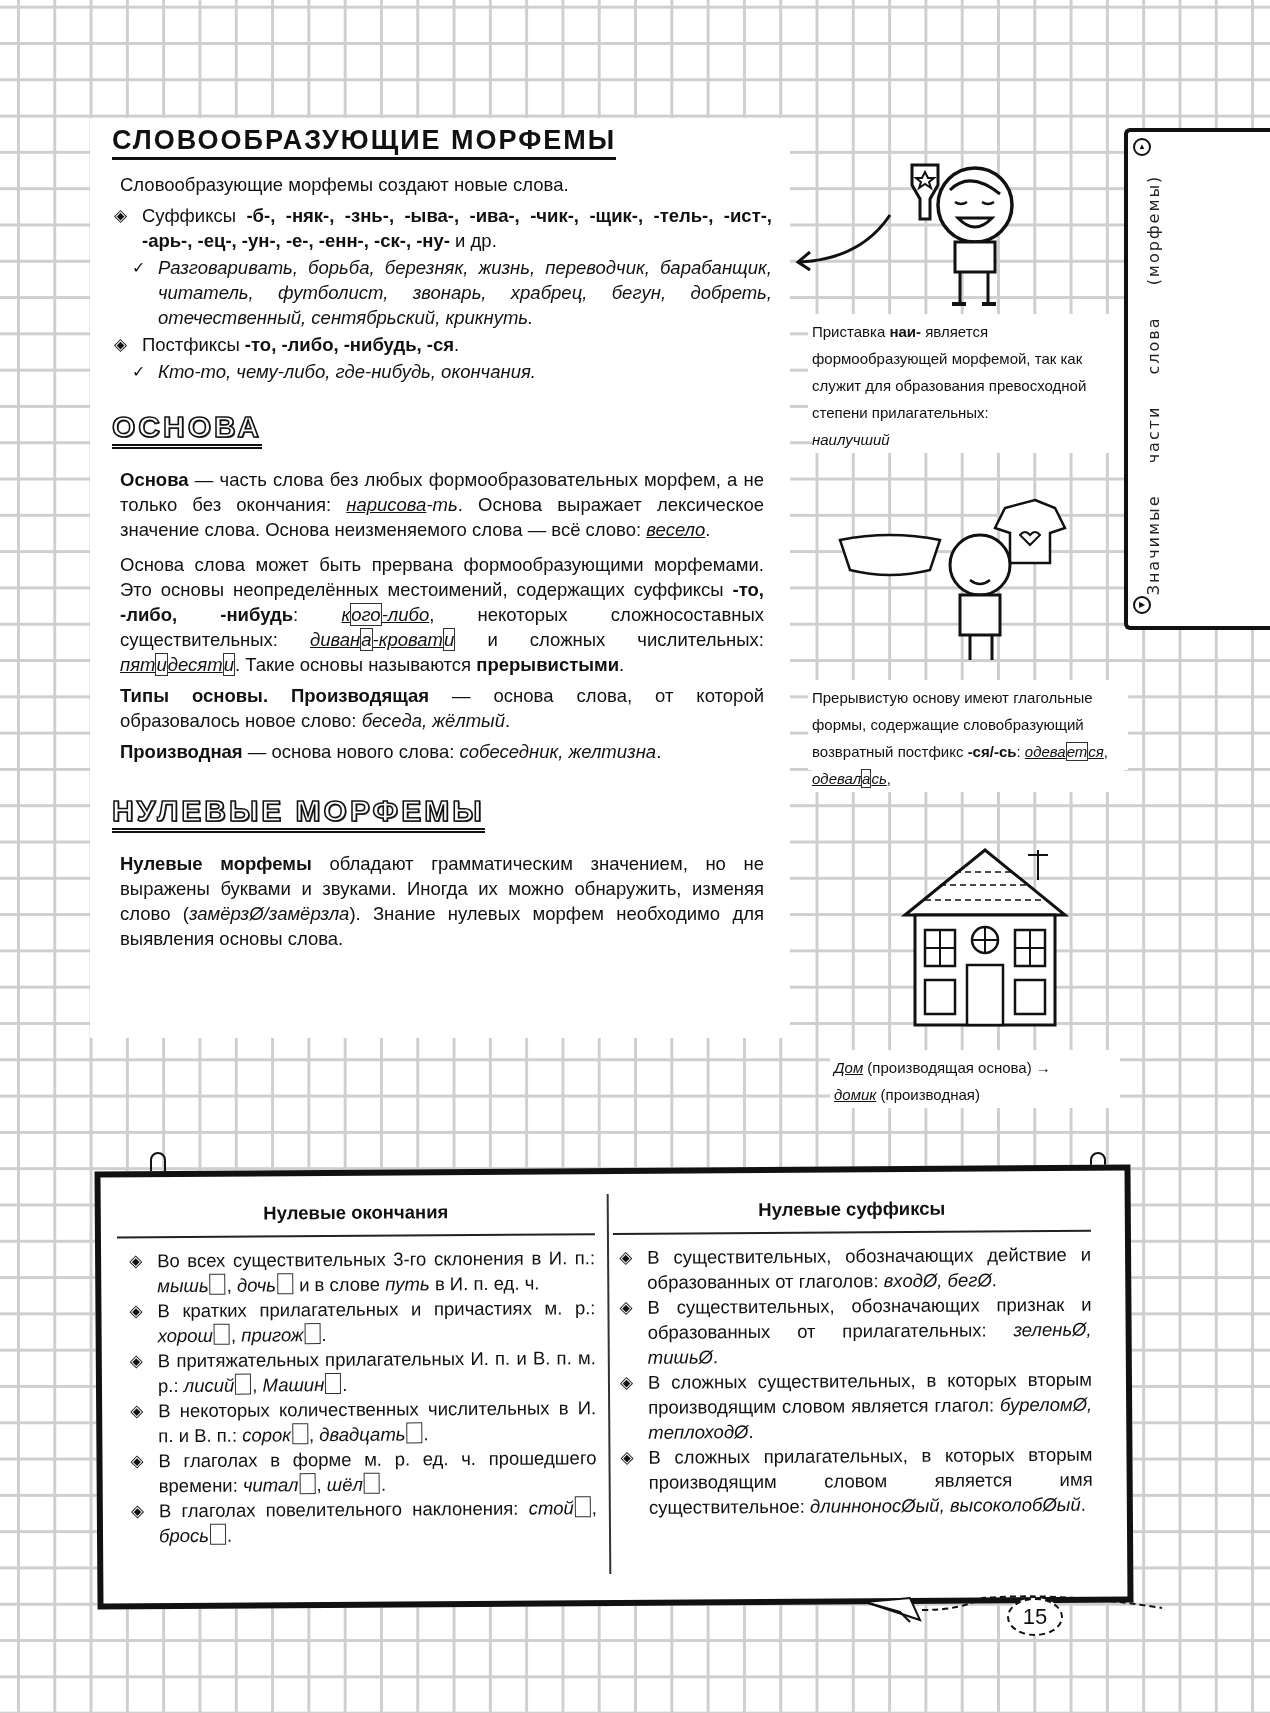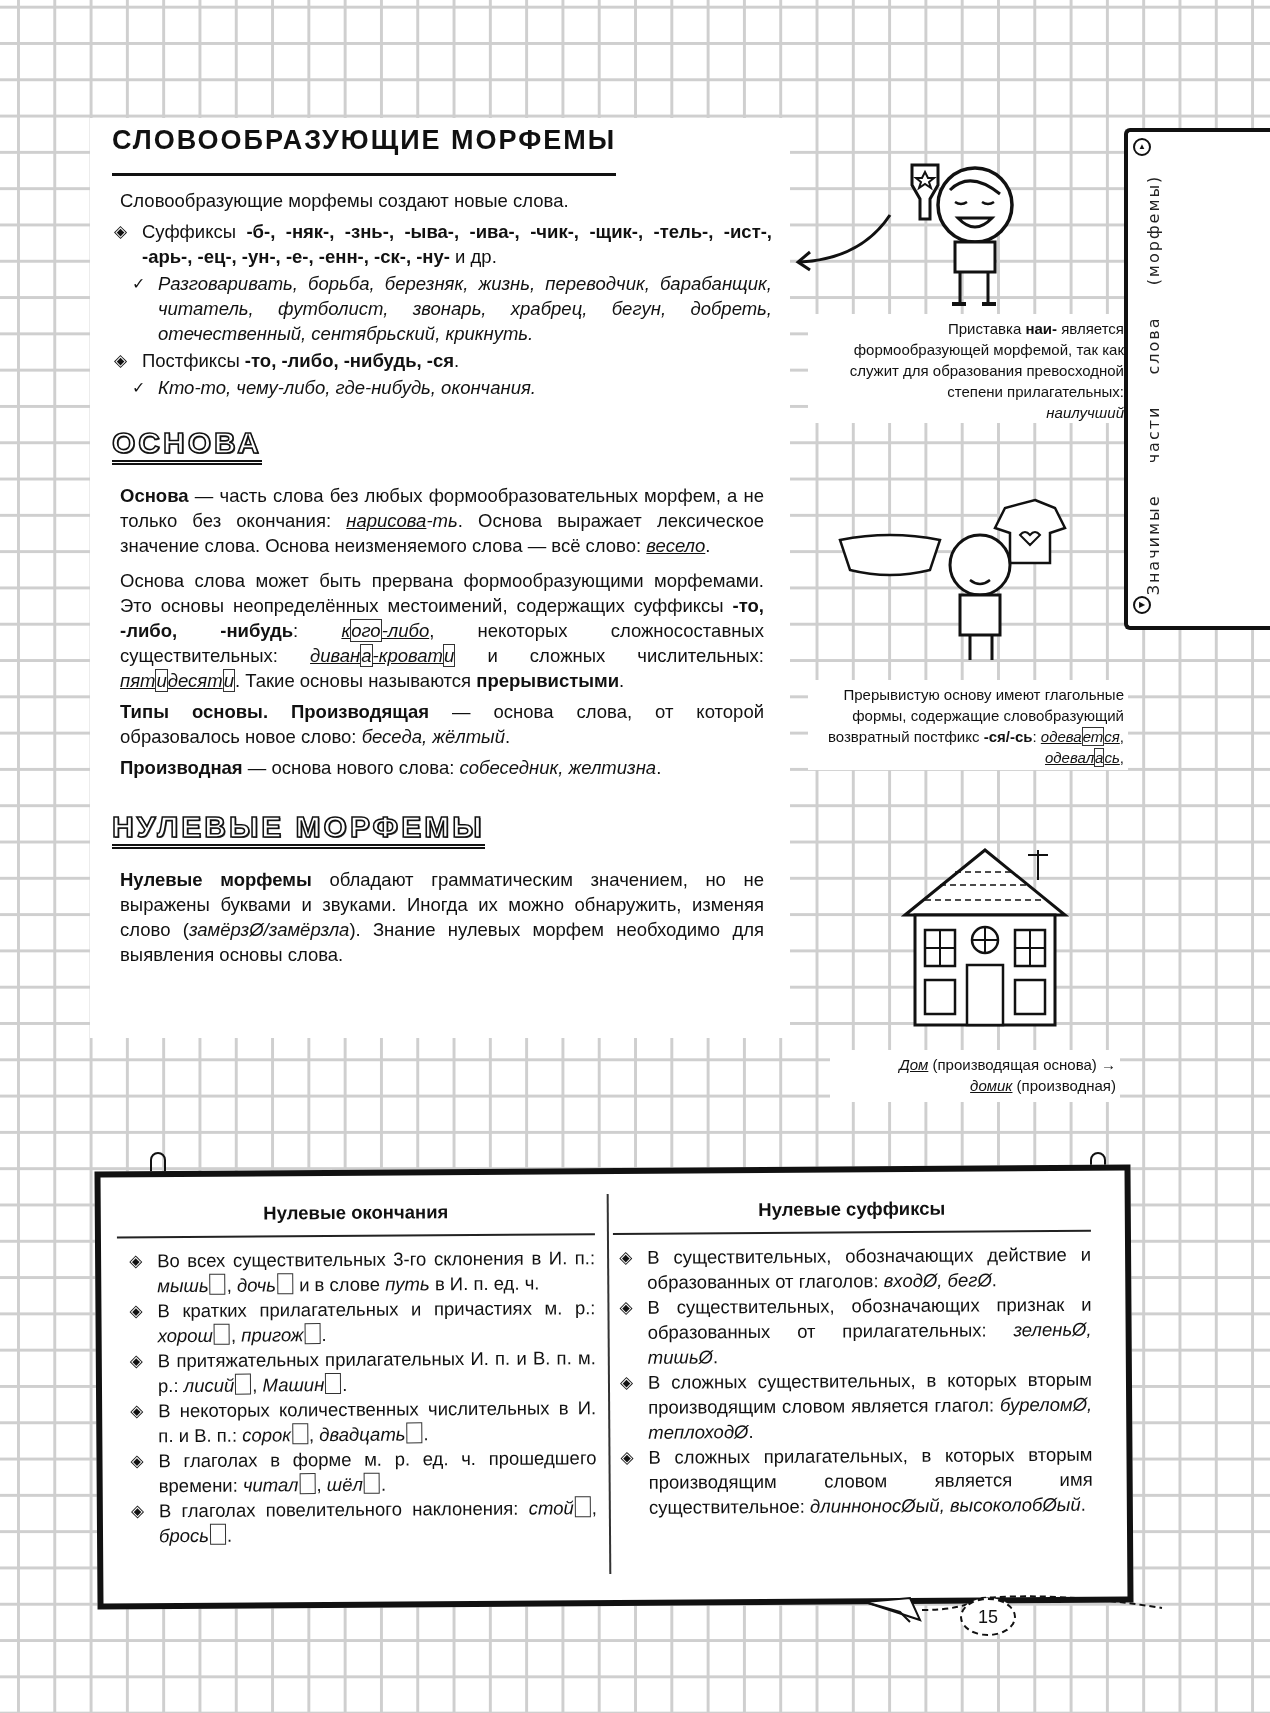--- a/index.html
+++ b/index.html
@@ -9,43 +9,43 @@
     background-image:
       linear-gradient(to right, #cfcfcf 0 3px, transparent 3px),
       linear-gradient(to bottom, #cfcfcf 0 3px, transparent 3px);
     background-size: 36.3px 36.3px;
     background-position: 17px 42px;
     font-family: "Liberation Sans", sans-serif;
     color: #111;
   }
   .white { position: absolute; background: #fff; }
   .main { position: absolute; left: 112px; top: 118px; width: 660px; font-size: 18.5px; line-height: 25px; }
-  .h1 { font-weight: bold; font-size: 27px; letter-spacing: 2px; margin: 30px 0 12px; display: inline-block; padding-bottom: 20px; border-bottom: 3px solid #111; }
+  .h1 { font-weight: bold; font-size: 27px; letter-spacing: 2px; margin: 30px 0 12px; display: inline-block; padding-bottom: 4px; border-bottom: 3px solid #111; }
   .h-outline { font-weight: bold; font-size: 30px; letter-spacing: 3px; color: #fff; -webkit-text-stroke: 1.6px #111; text-shadow: 1px 1px 0 #555; display: inline-block; padding-bottom: 5px; border-bottom: 5px double #111; margin: 28px 0 18px; }
   p { margin: 0 8px 6px; text-align: justify; }
   .bul { position: relative; padding-left: 30px; margin: 0 0 2px; text-align: justify; }
   .bul::before { content: "\25C8"; position: absolute; left: 2px; top: 0; font-size: 17px; }
   .chk { position: relative; padding-left: 46px; margin: 0 0 2px; text-align: justify; font-style: italic; }
   .chk::before { content: "\2713"; position: absolute; left: 20px; font-style: normal; font-size: 16px; }
   .b { font-weight: bold; }
   .i { font-style: italic; }
   .u { text-decoration: underline; }
   .box { display: inline-block; border: 1px solid #333; width: 14px; height: 19px; vertical-align: -3px; margin: 0 1px; }
-  .side { position: absolute; font-size: 15px; line-height: 21px; text-align: right; background: #fff; }
+  .side { position: absolute; font-size: 15px; line-height: 27px; text-align: left; background: #fff; }
   .tab { position: absolute; left: 1124px; top: 128px; width: 150px; height: 494px; background: #fff; border: 4px solid #111; border-right: none; border-radius: 6px 0 0 6px; }
   .tab-text { position: absolute; left: 1138px; top: 170px; width: 30px; height: 430px; }
   .tab-text span { position: absolute; left: 50%; top: 50%; transform: translate(-50%,-50%) rotate(-90deg); white-space: nowrap; font-family: "DejaVu Sans", sans-serif; font-size: 16px; letter-spacing: 2px; word-spacing: 24px; color: #222; }
   .pin { position: absolute; width: 14px; height: 14px; border: 2.5px solid #111; border-radius: 50%; font-size: 8px; line-height: 14px; text-align: center; }
   .table-card { position: absolute; left: 96px; top: 1168px; width: 1024px; height: 426px; background: #fff; border: 6px solid #111; transform: rotate(-0.4deg); }
   .col { position: absolute; top: 24px; width: 478px; font-size: 18.5px; line-height: 25px; }
   .col-head { font-weight: bold; text-align: center; padding-bottom: 10px; border-bottom: 2px solid #222; margin-bottom: 10px; }
   .col .bul { padding-left: 30px; margin-bottom: 0; }
   .divider { position: absolute; left: 506px; top: 20px; width: 1.5px; height: 380px; background: #333; }
   .clip { position: absolute; width: 12px; height: 34px; border: 2px solid #111; border-radius: 8px; background: transparent; }
-  .pageno { position: absolute; left: 960px; top: 1598px; width: 52px; height: 34px; border: 2px dashed #111; border-radius: 50%; font-size: 18px; text-align: center; line-height: 34px; background: #fff; }
+  .pageno { position: absolute; left: 1007px; top: 1598px; width: 52px; height: 34px; border: 2px dashed #111; border-radius: 50%; font-size: 22px; text-align: center; line-height: 34px; background: #fff; }
 </style>
 </head>
 <body>
 
 <div class="white" style="left:90px;top:118px;width:700px;height:920px;"></div>
 <div class="white" style="left:808px;top:314px;width:320px;height:108px;"></div>
 <div class="white" style="left:808px;top:680px;width:320px;height:90px;"></div>
 <div class="white" style="left:830px;top:1050px;width:290px;height:52px;"></div>
 
 <div class="main">

